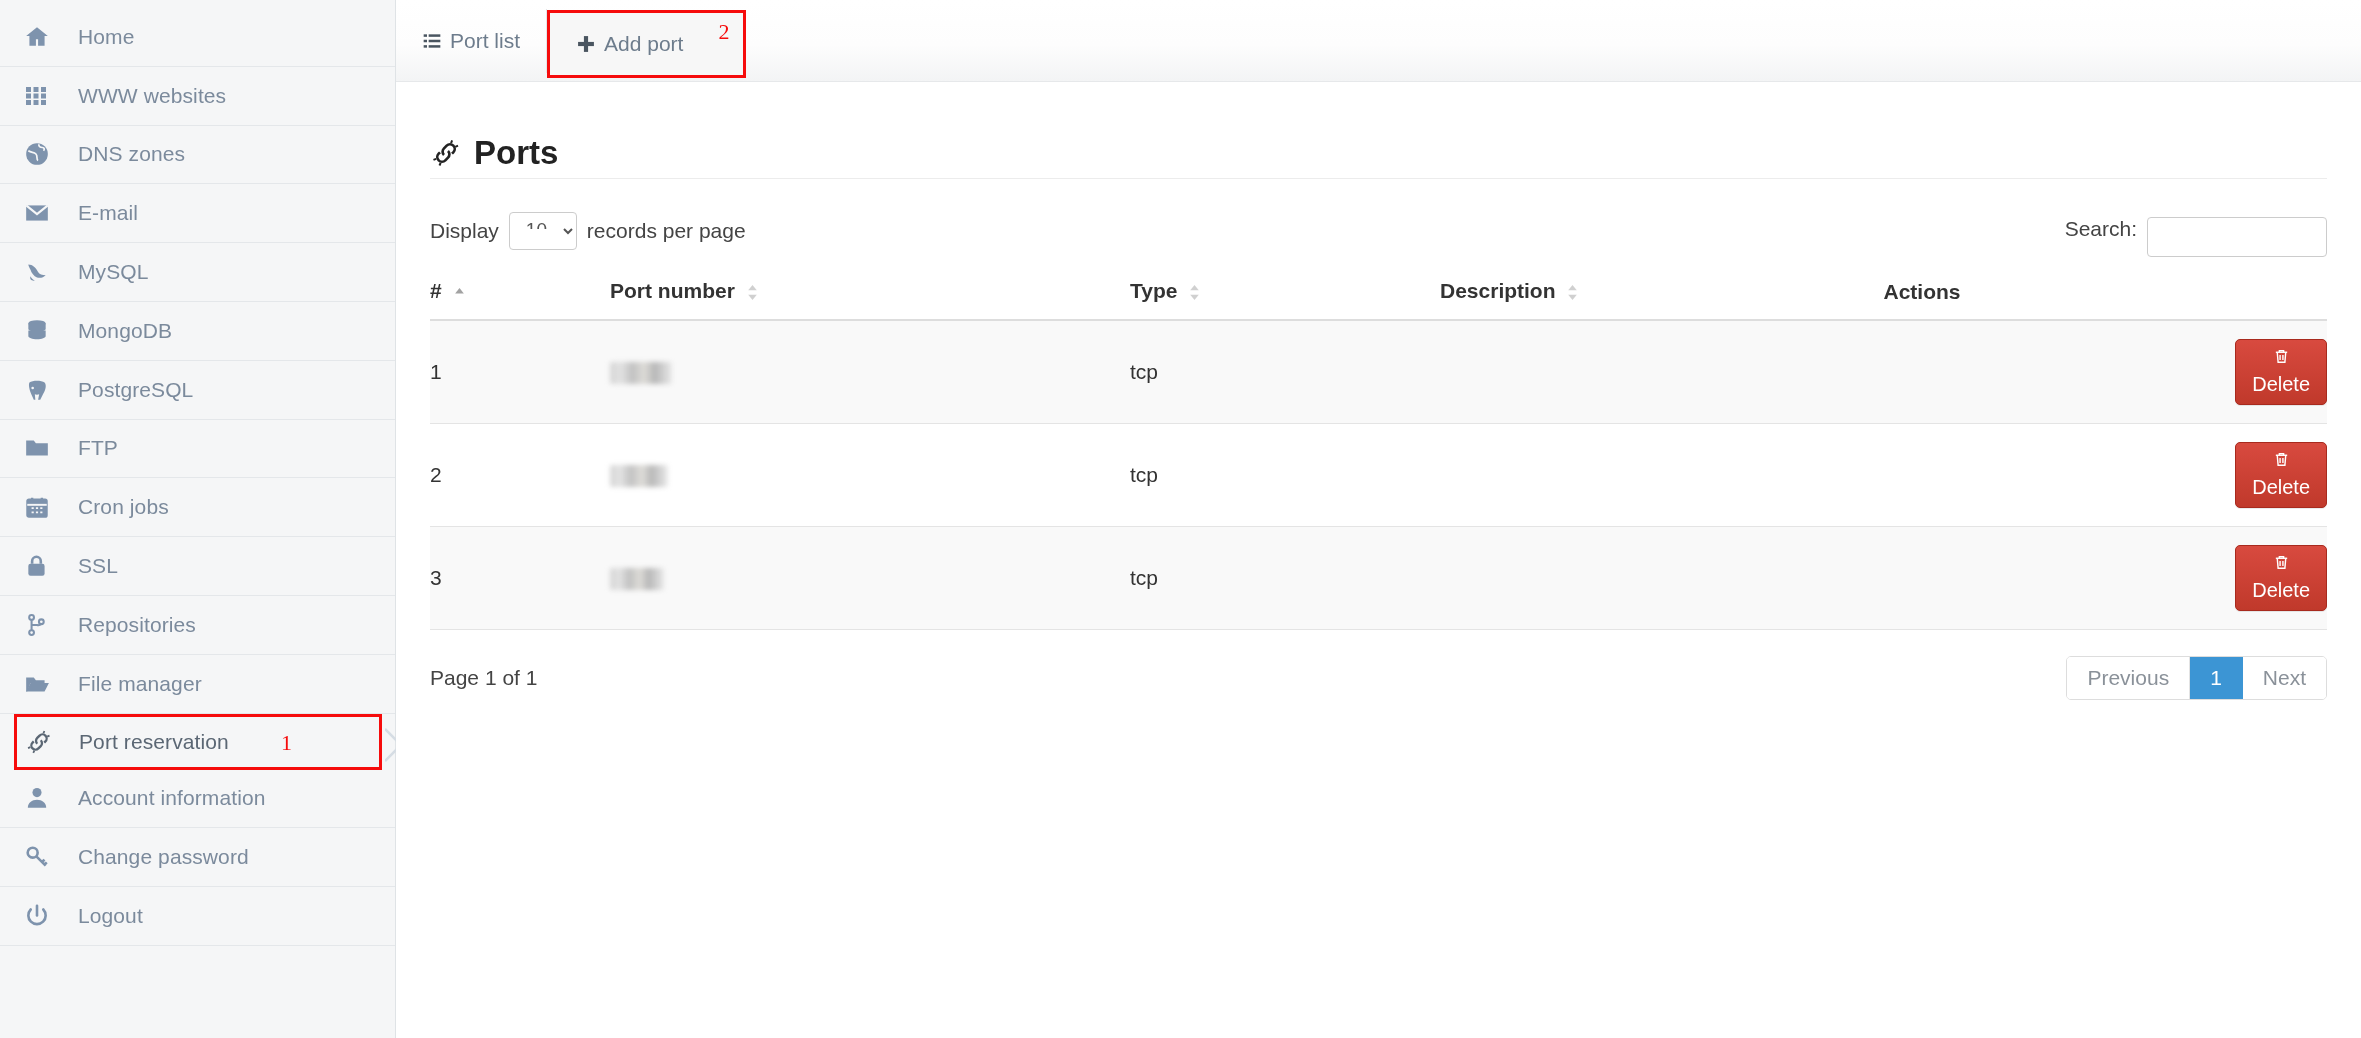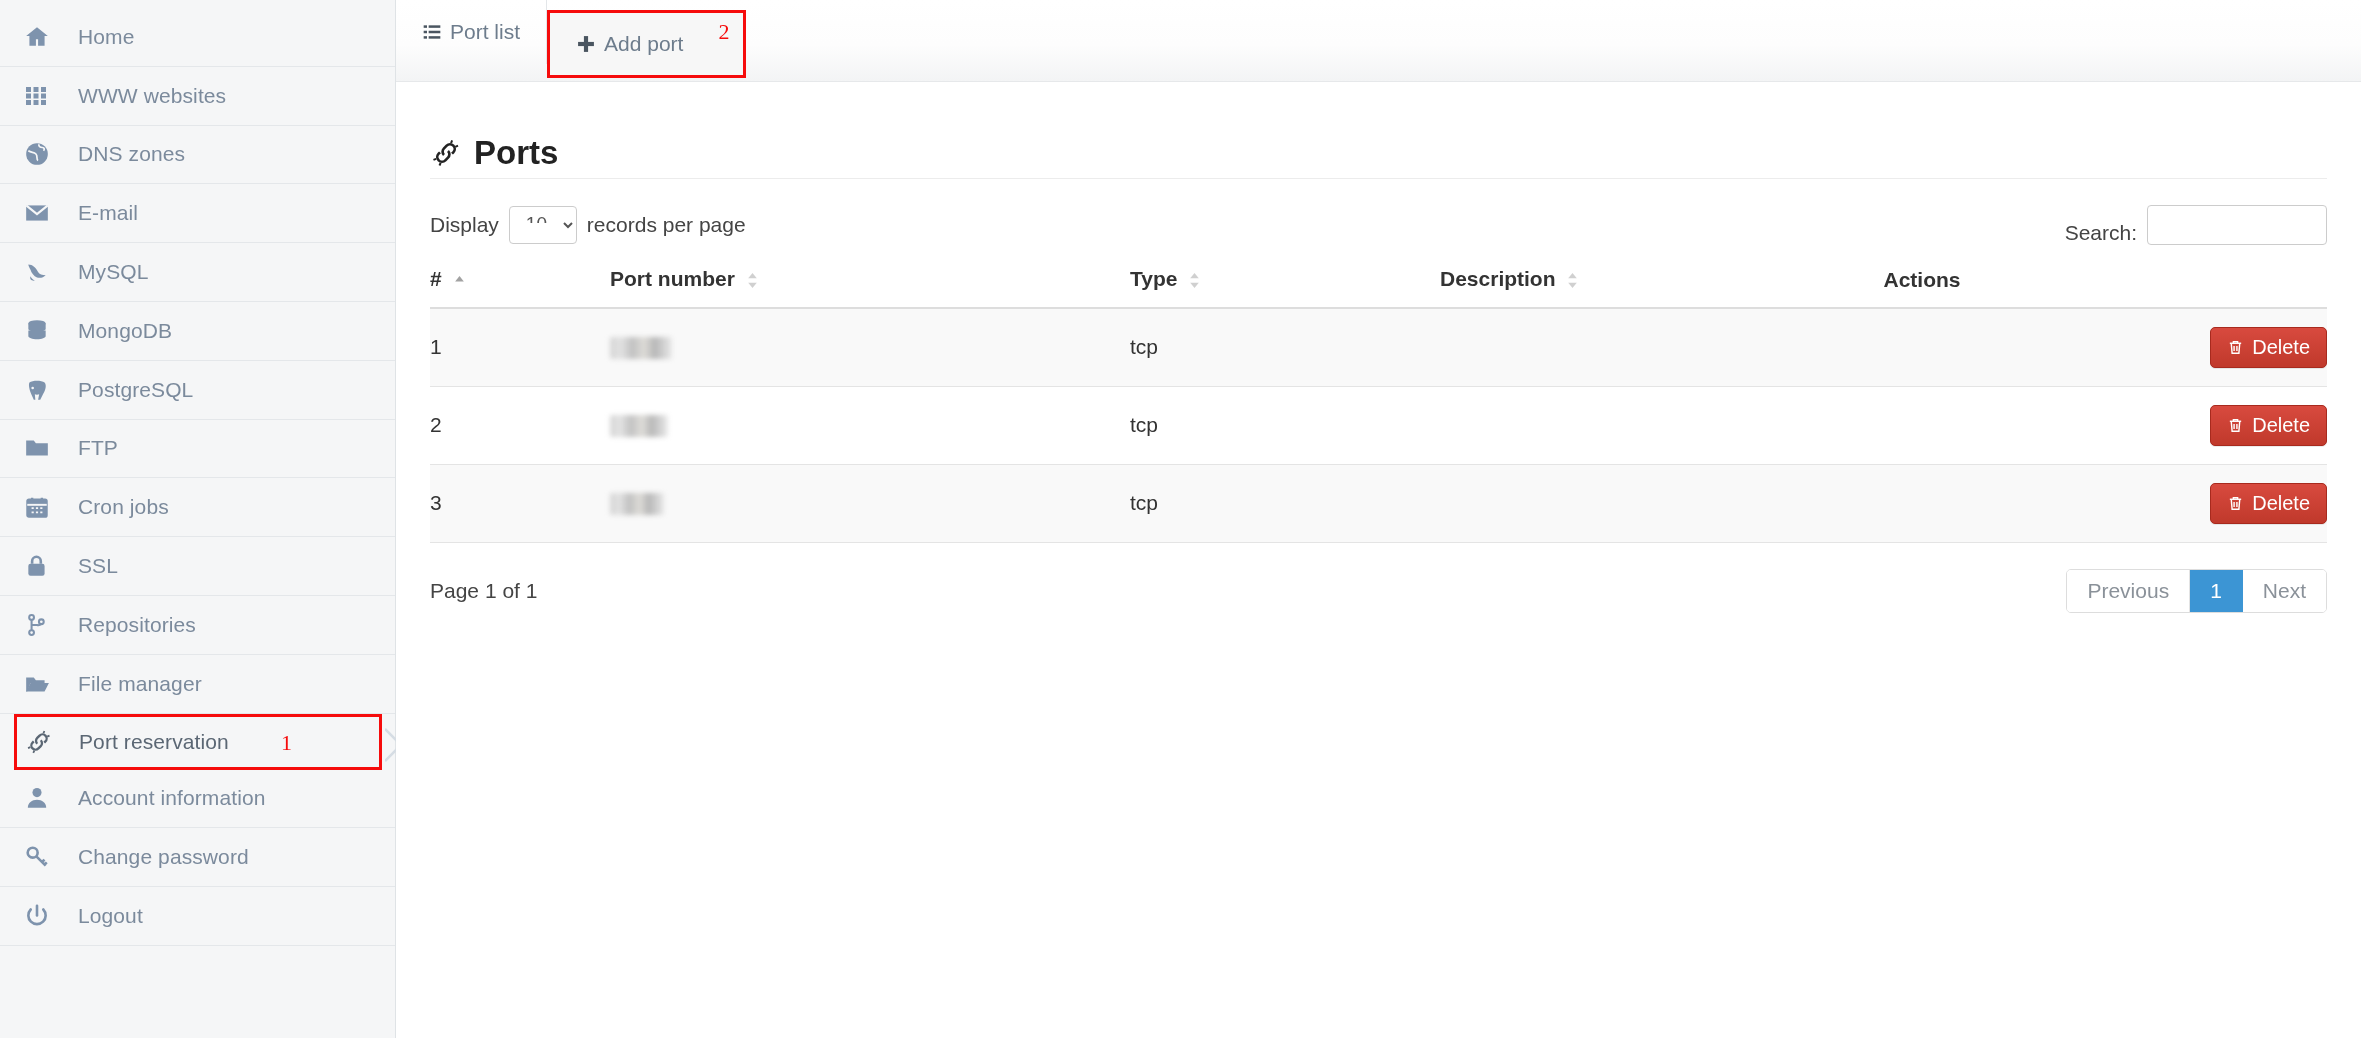--- a/index.html
+++ b/index.html
@@ -101,20 +101,21 @@
   .tab {
     display: flex;
     align-items: center;
     gap: 8px;
     padding: 0 26px;
     font-size: 21px;
     color: #6d7c8c;
     cursor: pointer;
     position: relative;
     height: 64px;
+    margin-top: 9px;
   }
   .tab.first { border-right: 1px solid #e3e6e9; }
   .tab .tab-icon { display:flex; align-items:center; color:#4a5560; }
   .tab.highlighted {
     border: 3px solid #f60c0c;
     background: #f7f7f7;
     height: 68px;
     align-self: flex-start;
     margin-top: 10px;
     margin-left: 0px;
@@ -164,24 +165,25 @@
     color: #555;
     padding: 5px 8px 20px 12px;
     border: 1px solid #ccc;
     border-radius: 4px;
     background: #fff;
     height: 38px;
     width: 68px;
   }
   .search-wrap {
     display: flex;
-    align-items: flex-end;
+    align-items: flex-start;
     gap: 10px;
     font-size: 21px;
     color: #444;
+    margin-top: 12px;
   }
   input.search-input {
     height: 40px;
     width: 180px;
     border: 1px solid #ccc;
     border-radius: 4px;
     padding: 4px 8px;
     font-size: 19px;
     font-family: "Liberation Sans", sans-serif;
     outline: none;
@@ -251,20 +253,21 @@
     gap: 8px;
     background: linear-gradient(to bottom, #d84a3f 0%, #c0392b 100%);
     border: 1px solid #a82a1e;
     color: #ffffff;
     font-size: 20px;
     padding: 8px 16px;
     border-radius: 5px;
     cursor: pointer;
     font-family: "Liberation Sans", sans-serif;
     box-shadow: 0 1px 0 rgba(0,0,0,0.08);
+    flex-direction: column;
   }
   .btn-delete .trash { display:flex; align-items:center; }
 
   .footerbar {
     display: flex;
     align-items: center;
     justify-content: space-between;
     margin-top: 26px;
   }
   .page-info { font-size: 21px; color: #444; }

